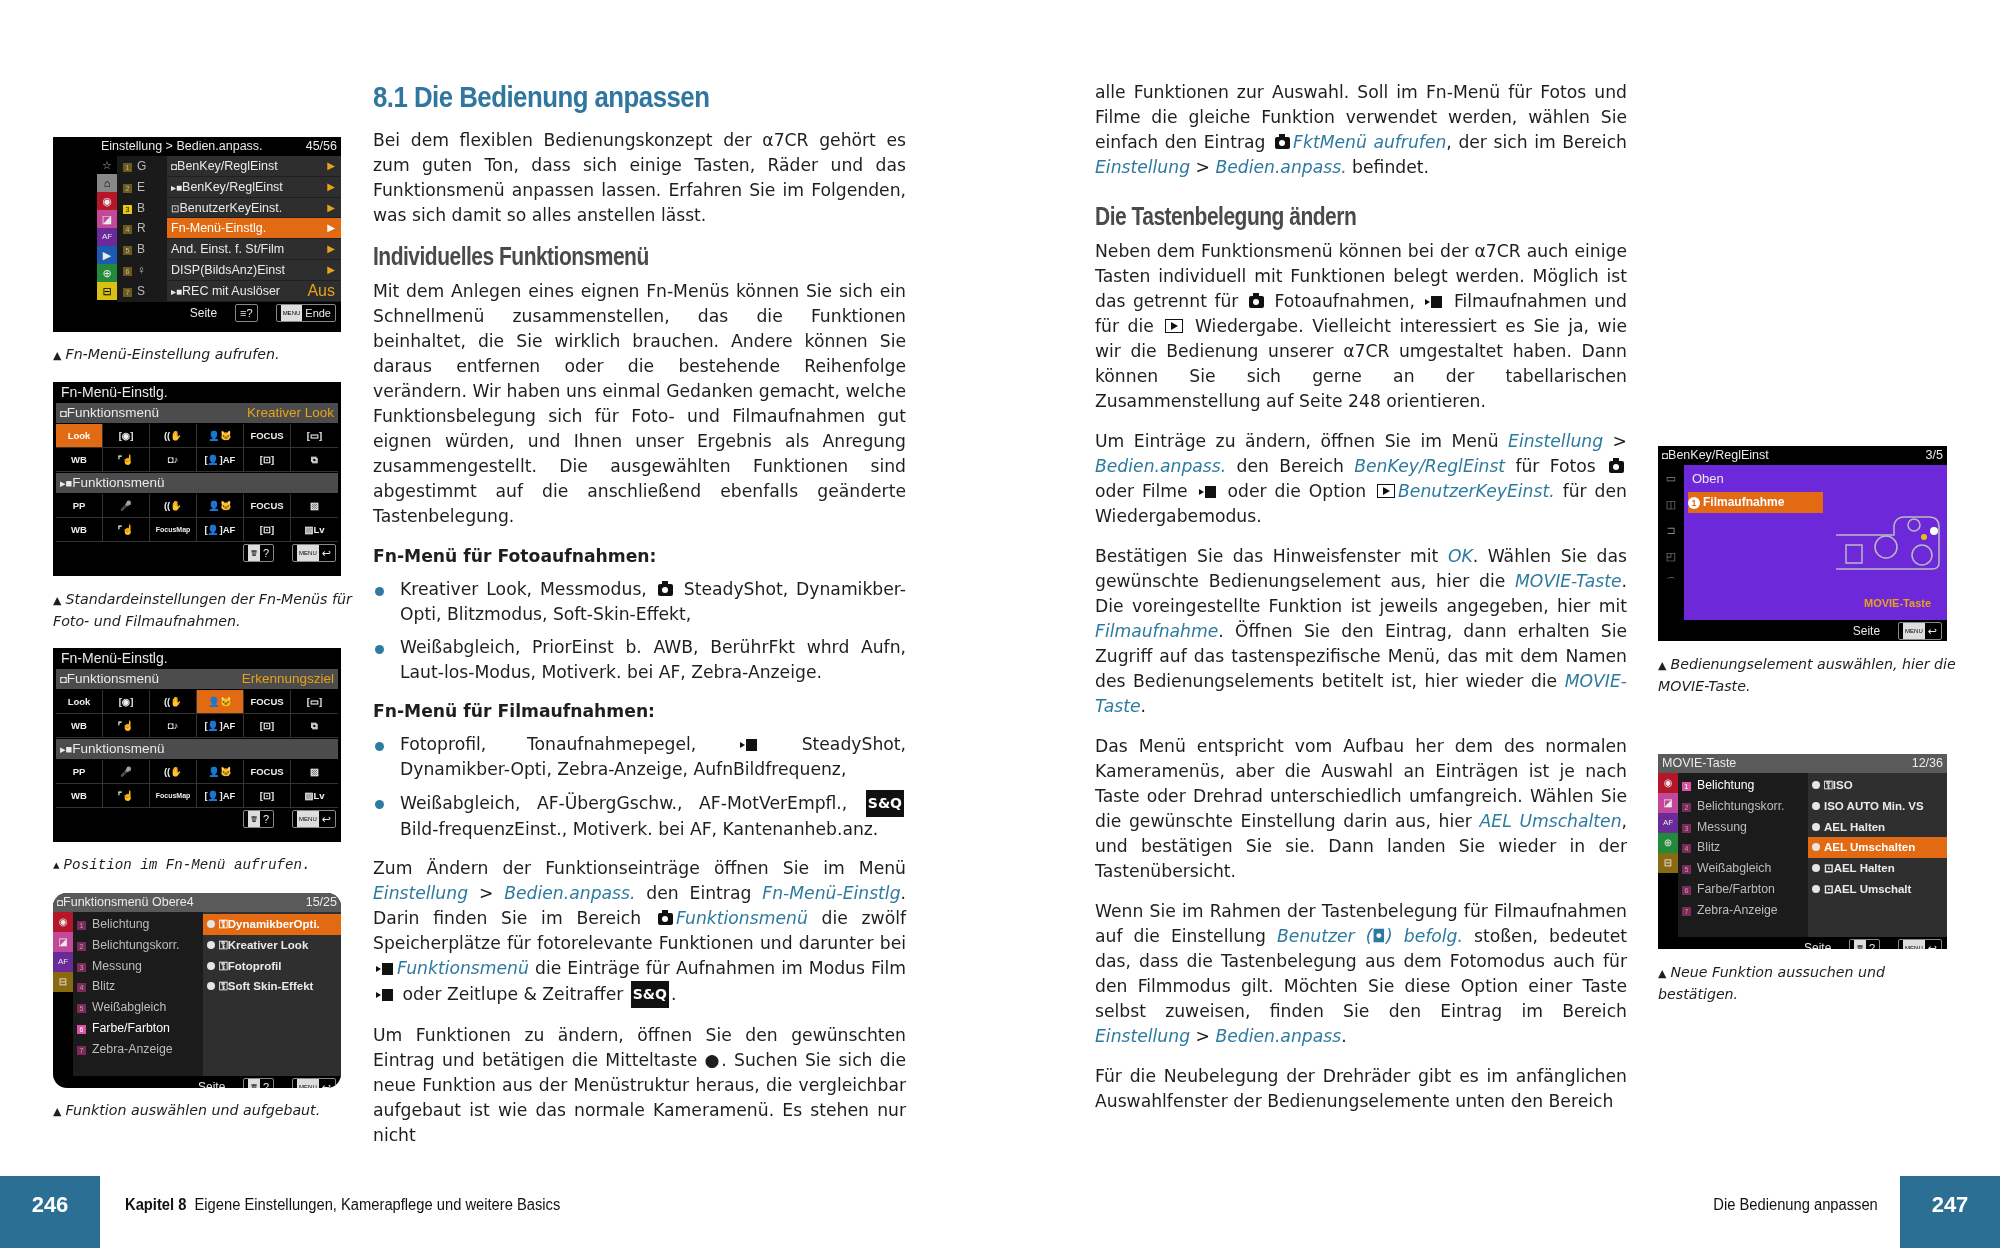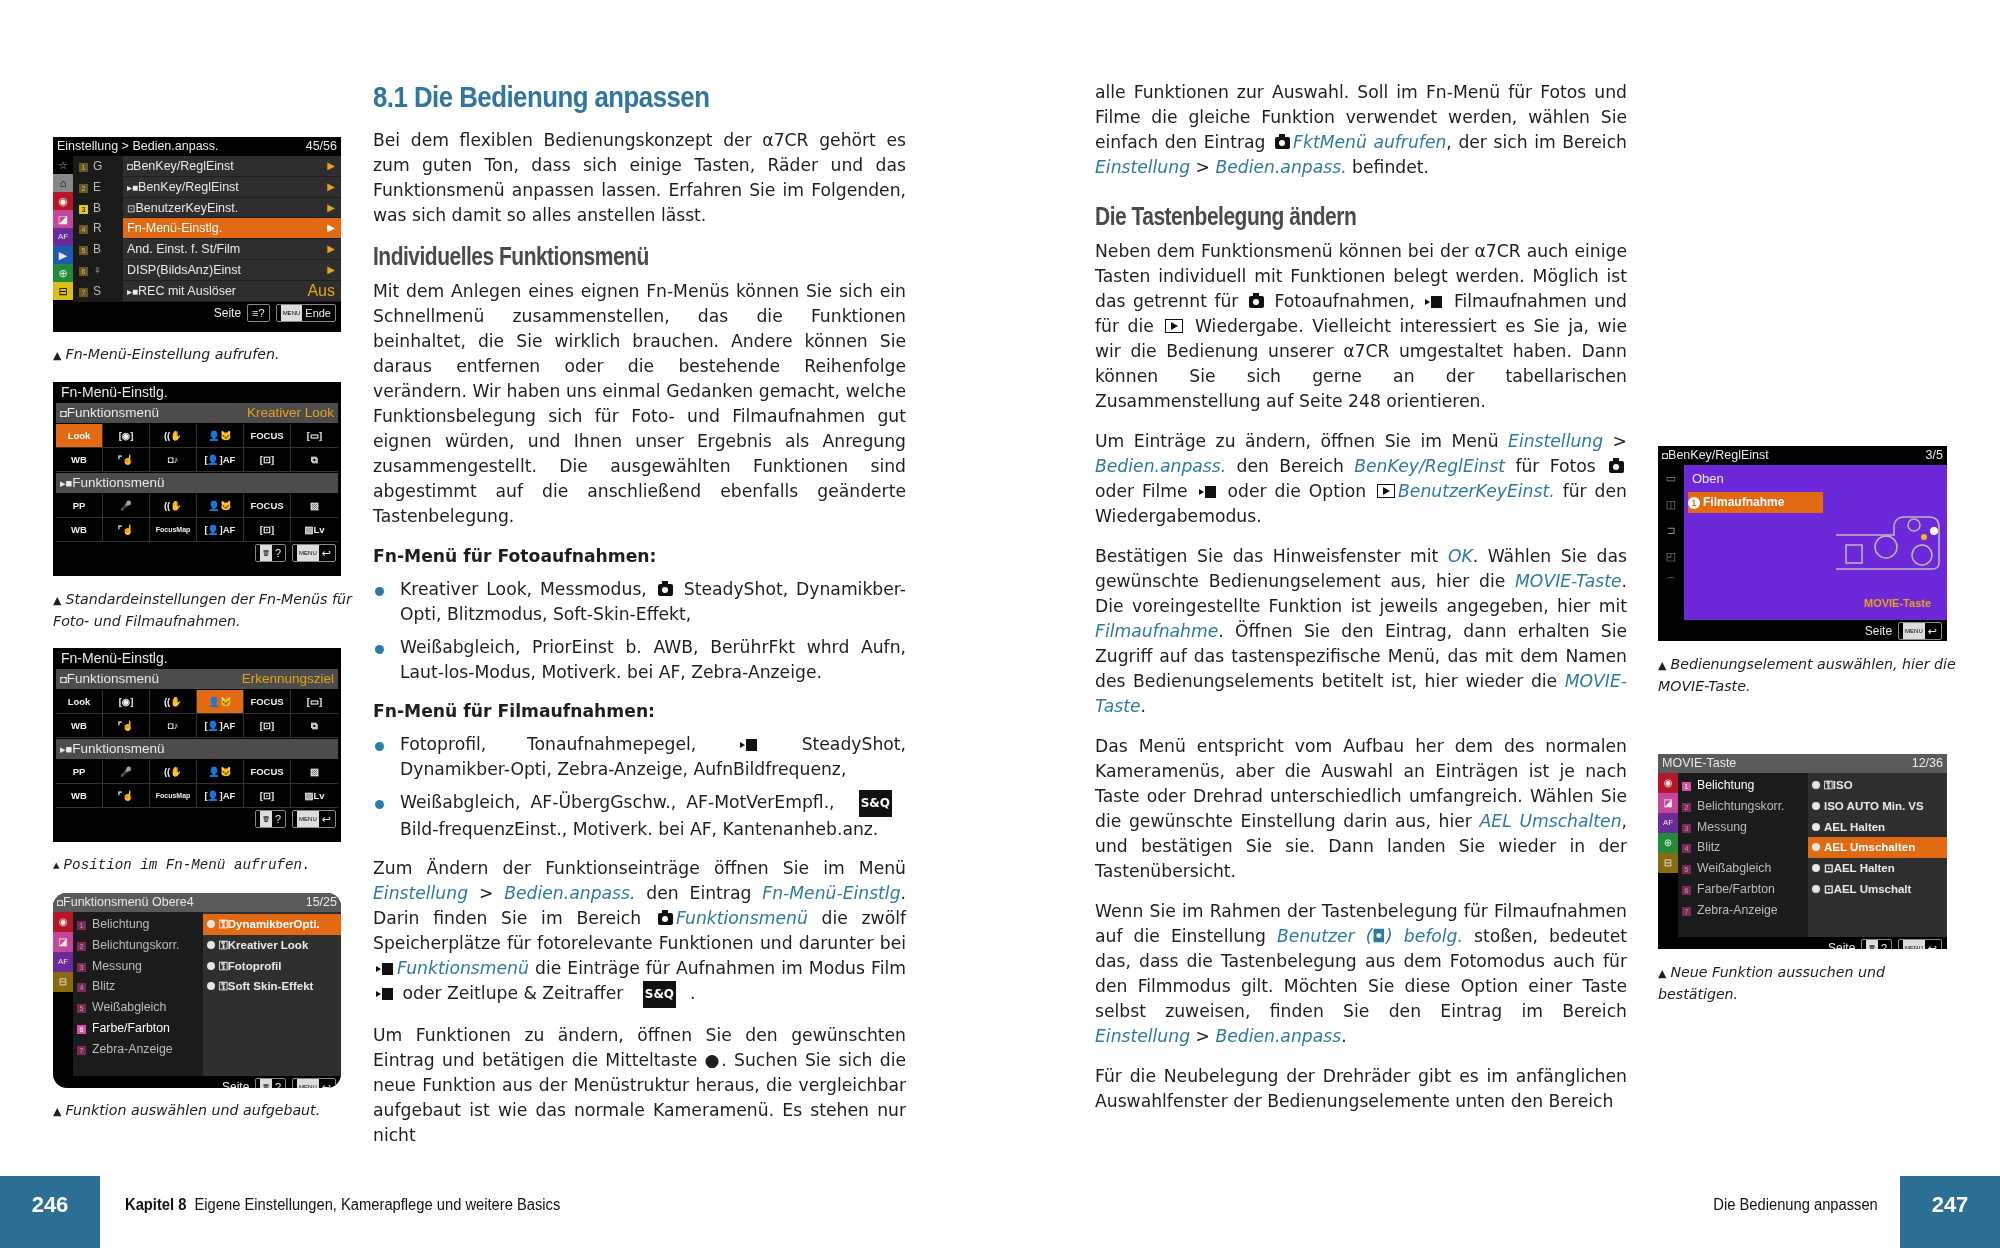--- a/index.html
+++ b/index.html
@@ -17,21 +17,21 @@
   ul.bul li { position: relative; padding-left: 27px; margin-bottom: 8px; }
   ul.bul li::before { content: ""; position: absolute; left: 2px; top: 10px; width: 9px; height: 9px; border-radius: 50%; background: #2f7aa3; }
   .ico-cam { display:inline-block; width: 15px; height: 12px; background:#111; border-radius:2px; position:relative; vertical-align:-1px; margin:0 3px; }
   .ico-cam::before { content:""; position:absolute; left:4px; top:-3px; width:6px; height:3px; background:#111; }
   .ico-cam::after { content:""; position:absolute; left:4px; top:3px; width:6px; height:6px; border-radius:50%; background:#fff; }
   .ico-mov { display:inline-block; width: 18px; height: 12px; position:relative; vertical-align:-1px; margin:0 3px; }
   .ico-mov::before { content:""; position:absolute; left:0; top:3px; border-left:5px solid #111; border-top:3px solid transparent; border-bottom:3px solid transparent; }
   .ico-mov::after { content:""; position:absolute; left:6px; top:0; width:11px; height:12px; background:#111; }
   .ico-play { display:inline-block; width:18px; height:14px; border:1.5px solid #111; position:relative; vertical-align:-1px; margin:0 3px; }
   .ico-play::after { content:""; position:absolute; left:5px; top:2px; border-left:7px solid #111; border-top:4px solid transparent; border-bottom:4px solid transparent; }
-  .ico-sq { display:inline-block; background:#111; color:#fff; font-size:12px; font-weight:bold; padding:1px 2px; vertical-align:1px; margin:0 14px; }
+  .ico-sq { display:inline-block; background:#111; color:#fff; font-size:14px; font-weight:bold; padding:1px 2px; vertical-align:1px; margin:0 2px; }
 
   .caption { font-family: "DejaVu Sans", sans-serif; font-style: italic; font-size: 14.2px; line-height: 20px; color: #1e1e1e; }
   .caption .tri { font-style: normal; font-size: 11px; margin-right: 4px; }
 
   
   .cam { position: absolute; background: #000; color: #eaeaea; font-family: "Liberation Sans", sans-serif; overflow: hidden; }
   .cam .hdr { height: 19px; font-size: 12.5px; line-height: 19px; padding: 0 4px; display:flex; justify-content: space-between; }
   .cam .hdr.grey { background: #5a5a5a; }
   .orange { background: #e26a12 !important; color: #fff !important; }
   .yel { color: #e8a21a; }
@@ -39,21 +39,21 @@
   .s1 .body { display:flex; height: 146px; }
   .s1 .tabs { width: 20px; display:flex; flex-direction:column; }
   .s1 .tab { height: 18px; font-size:11px; text-align:center; line-height:18px; }
   .s1 .nums { width: 50px; background:#1a1a1a; }
   .s1 .num { height: 20.8px; font-size: 12px; line-height: 20.8px; padding-left: 6px; color:#bbb; }
   .s1 .num .n { display:inline-block; width:9px; height:9px; background:#6b5a1e; font-size:7px; line-height:9px; text-align:center; color:#bba; margin-right:5px; }
   .s1 .num .n.on { background:#e8c80e; color:#000; }
   .s1 .items { flex:1; background:#2e2e2e; }
   .s1 .item { height: 20.8px; font-size: 12.5px; line-height: 20.8px; padding-left: 4px; border-bottom: 1px solid #1f1f1f; display:flex; justify-content: space-between; padding-right: 6px; }
   .s1 .arr { color:#e8a21a; font-size:10px; }
-  .foot { height: 22px; display:flex; justify-content:flex-end; align-items:center; gap:6px; padding-right:5px; font-size:12px; }
+  .foot { height: 22px; display:flex; justify-content:flex-end; align-items:center; gap:18px; padding-right:5px; font-size:12px; }
   .foot .btn { border:1px solid #888; border-radius:2px; padding:0 4px; height:18px; line-height:16px; font-size:11px; }
   .foot .mk { display:inline-block; background:#ddd; color:#000; font-size:6px; padding:0 2px; margin-right:3px; vertical-align:2px; }
 
   .fn .title { height: 20px; font-size: 14px; line-height: 20px; padding-left: 8px; }
   .fn .sec { height: 20px; background:#4c4c4c; font-size: 13.5px; line-height: 20px; padding: 0 4px; display:flex; justify-content:space-between; margin: 1px 3px; }
   .fn .grid { display:grid; grid-template-columns: repeat(6, 1fr); margin: 0 3px; }
   .fn .cell { height: 24px; border-right:1px solid #333; border-bottom:1px solid #333; font-size: 9.5px; font-weight:bold; text-align:center; line-height:24px; color:#eee; }
   .fn .cell:nth-child(6n) { border-right:none; }
 
   .mm .body { display:flex; height: 164px; }
@@ -72,21 +72,21 @@
   .bk .tabs { width: 26px; background:#000; }
   .bk .tab { height: 26px; font-size: 11px; text-align:center; line-height: 26px; color:#888; }
   .bk .main { flex:1; background:#6d28d9; position:relative; }
 
   .footer-box { position:absolute; top: 1176px; width: 100px; height: 72px; background:#2b6f95; color:#fff; font-family: "Liberation Sans", sans-serif; font-weight:bold; font-size: 22px; text-align:center; padding-top: 16px; }
   .footer-text { position:absolute; top: 1196px; font-family: "Liberation Sans", sans-serif; font-size: 16px; color:#111; transform: scaleX(0.92); }
 </style>
 </head>
 <body>
 
-<div class="cam s1" style="left:53px; top:137px; width:288px; height:195px;">
+<div class="cam s1" style="left:53px; top:137px; width:288px; height:195px;padding-left:44px;">
   <div class="hdr" style="background:#000;">
     <span>Einstellung &gt; Bedien.anpass.</span>
     <span>45/56</span>
   </div>
   <div class="body">
     <div class="tabs">
       <div class="tab" style="color:#aaa">☆</div>
       <div class="tab" style="background:#888;color:#000">⌂</div>
       <div class="tab" style="background:#b5162a">◉</div>
       <div class="tab" style="background:#c4489a">◪</div>

